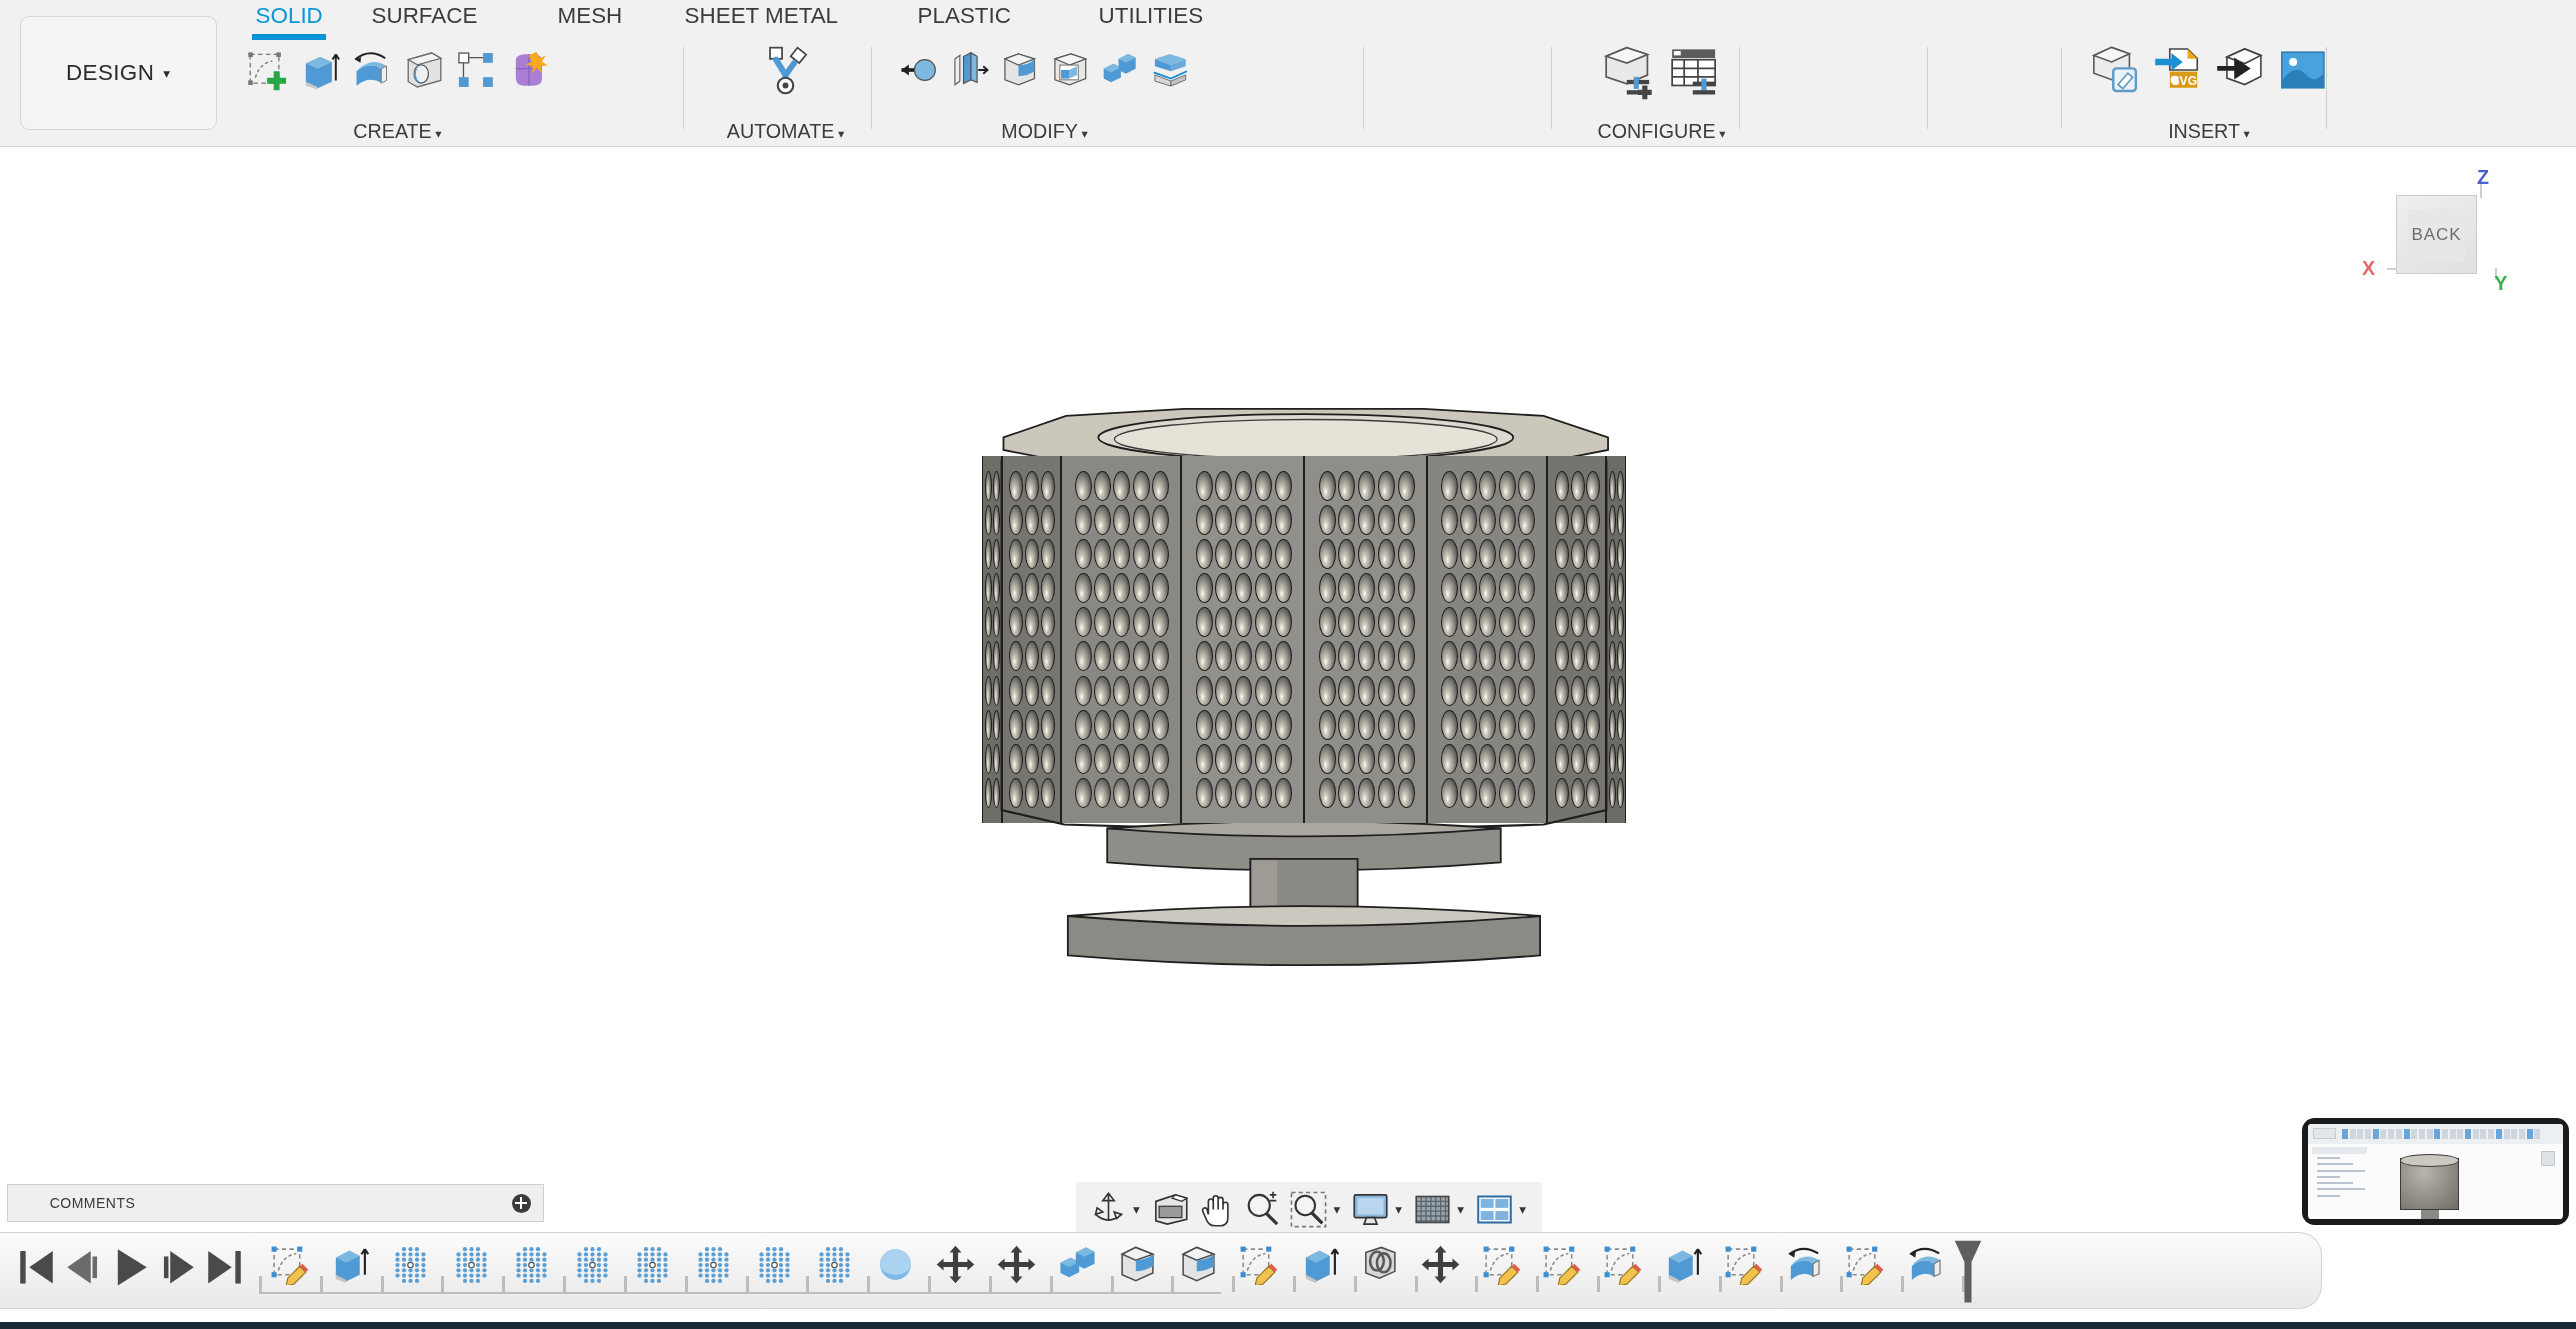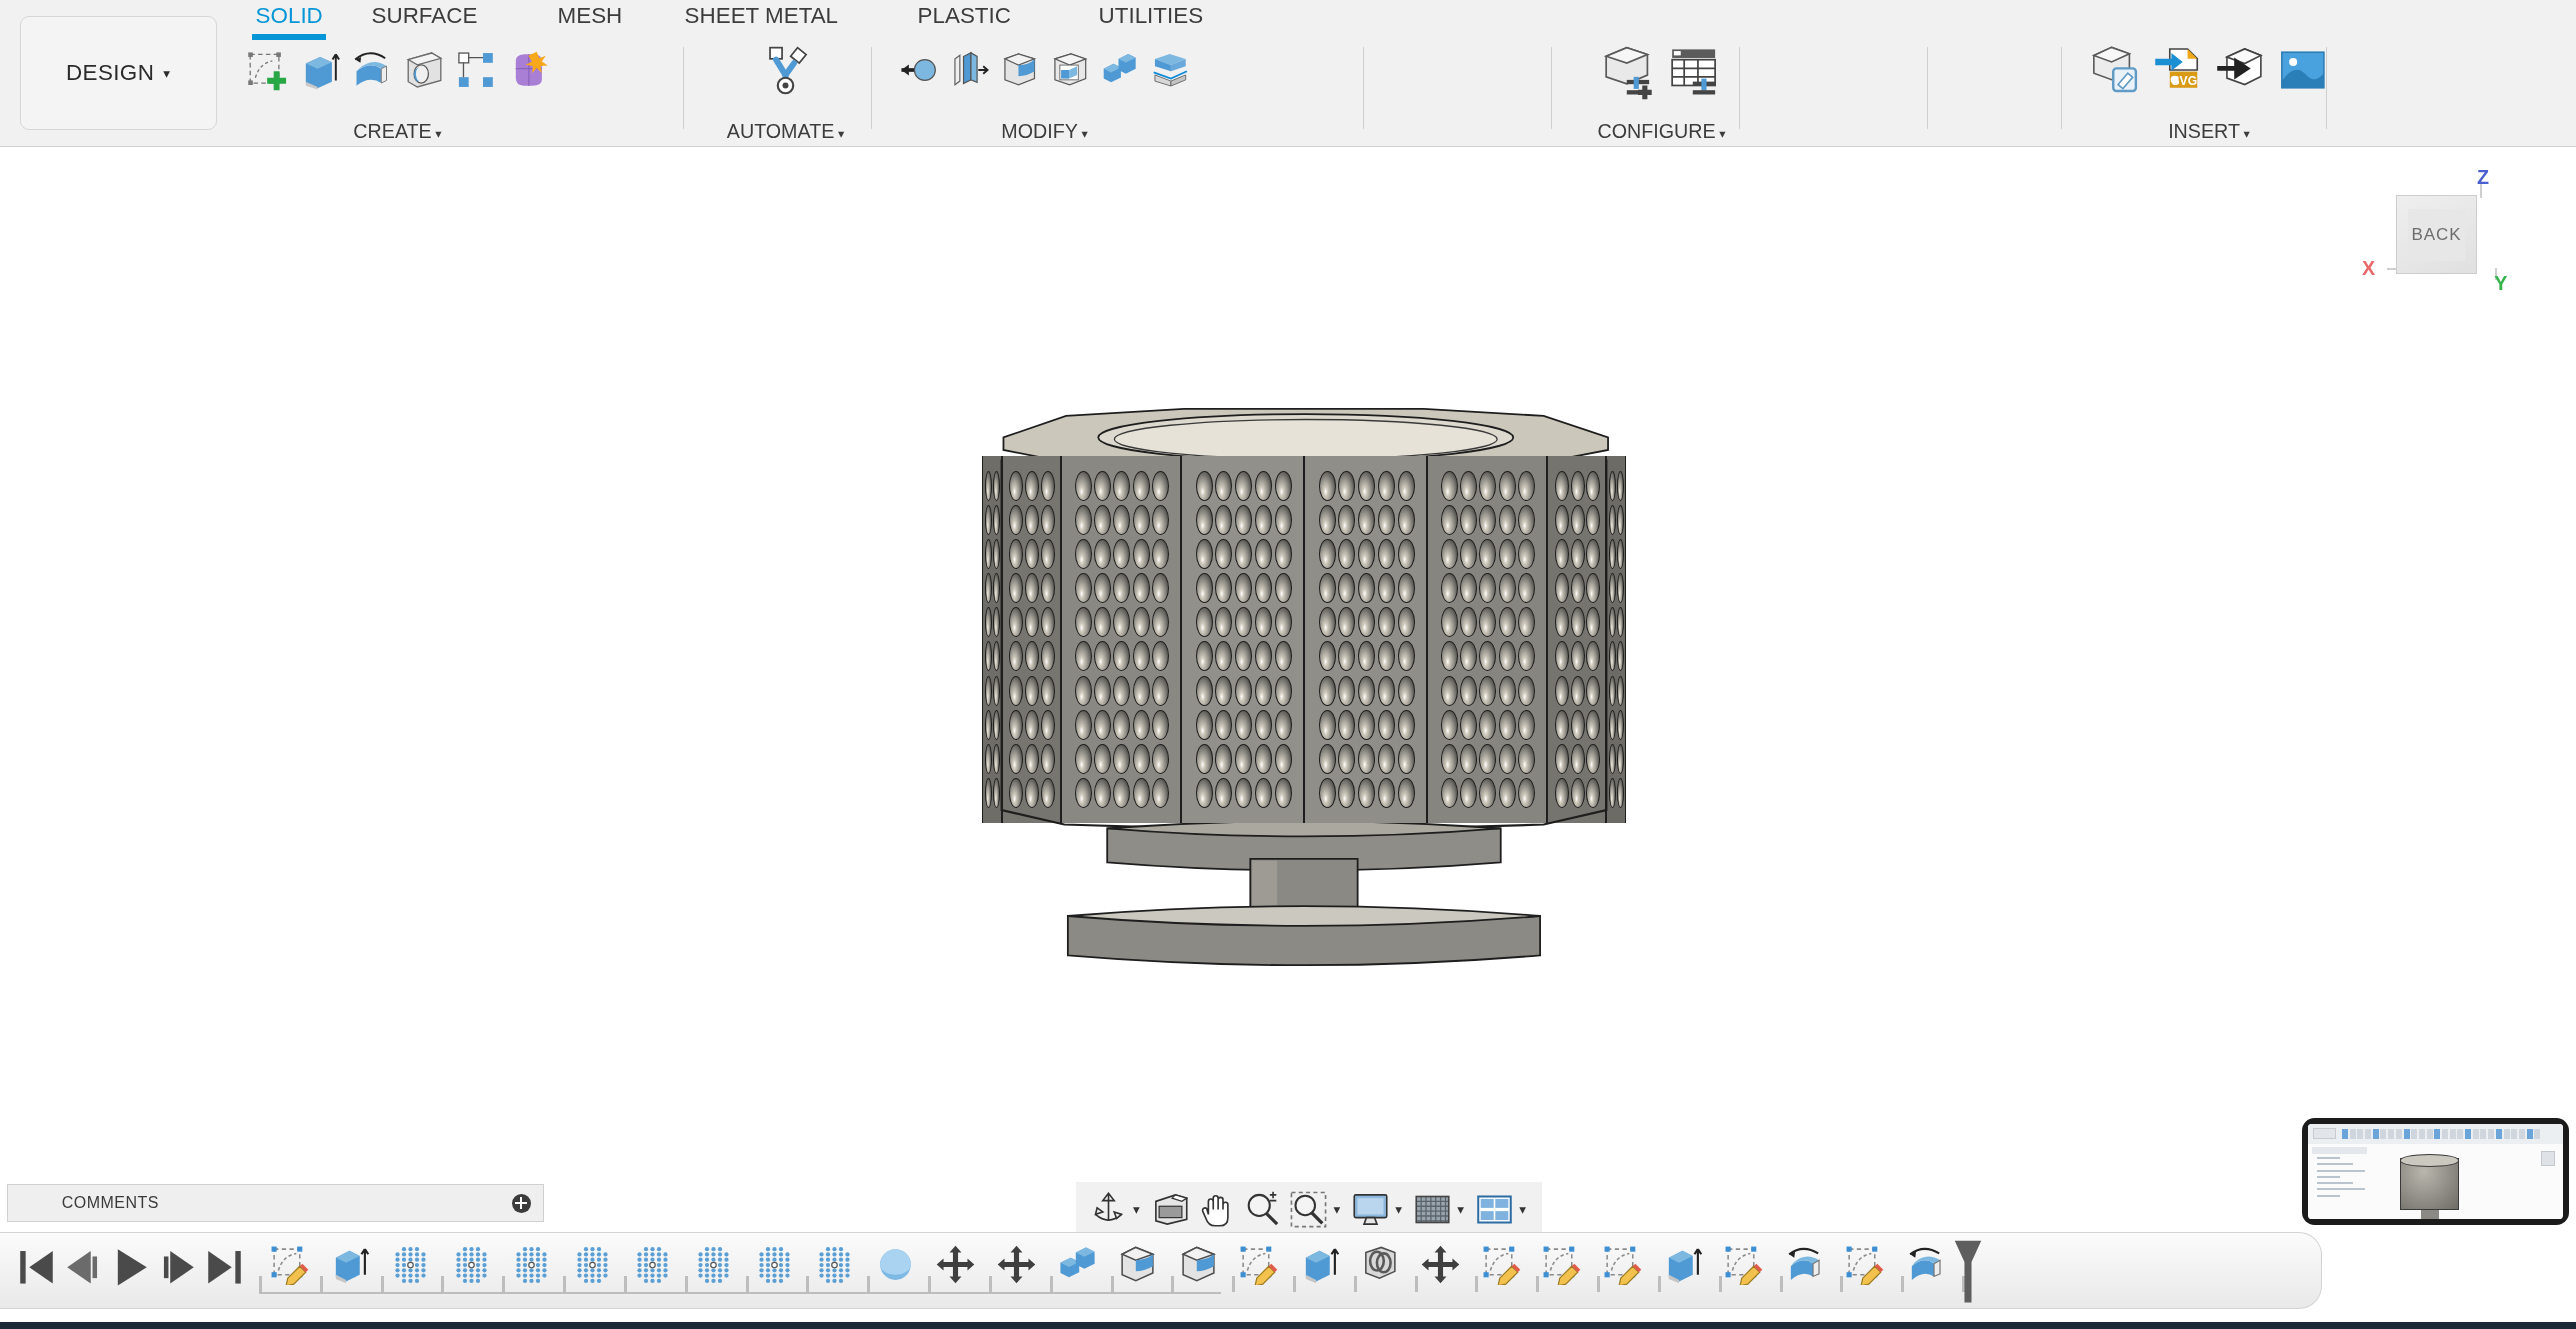--- a/index.html
+++ b/index.html
@@ -127,21 +127,21 @@
   .nav-item { display:flex; align-items:center; height:43px; padding: 0 3.6px; }
   .nav-item .nsvg { width: 39px; height: 39px; }
   .nav-caret { font-size: 13.4px; color: #333; margin: 0 7.2px 0 1.8px; }
 
   
   #comments {
     position: absolute; left: 7.2px; top: 1184px; width: 537px; height: 38px;
     background: #efefef; border: 0.9px solid #d0d0d0;
     display: flex; align-items: center; padding: 0 12.5px;
   }
-  #comments .title { margin-left: 41px; font-size: 16px; color: #3a3a3a; letter-spacing:0.5px;}
+  #comments .title { margin-left: 29px; font-size: 14px; color: #3a3a3a; letter-spacing:0.5px;}
   #comments .plus { margin-left:auto; width:19px;height:19px;border-radius:50%;background:#3b3b3b;position:relative;}
   #comments .plus:before{content:"";position:absolute;left:3.6px;right:3.6px;top:8px;height:2.7px;background:#fff;}
   #comments .plus:after{content:"";position:absolute;top:3.6px;bottom:3.6px;left:8px;width:2.7px;background:#fff;}
 
   
   #tl-wrap { position:absolute; left:0; top:1225px; width:2576px; height:104px; }
   #tl-panel {
     position:absolute; left:0; top:7.2px; width:2322px; height:77px;
     background: linear-gradient(#fbfbfb,#e9e9e9);
     border-top-right-radius: 23px; border-bottom-right-radius: 23px;

